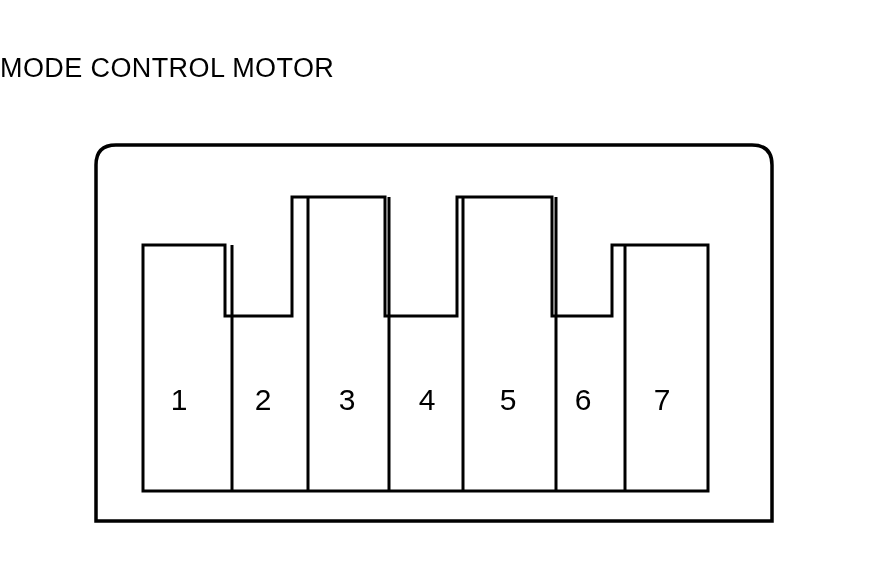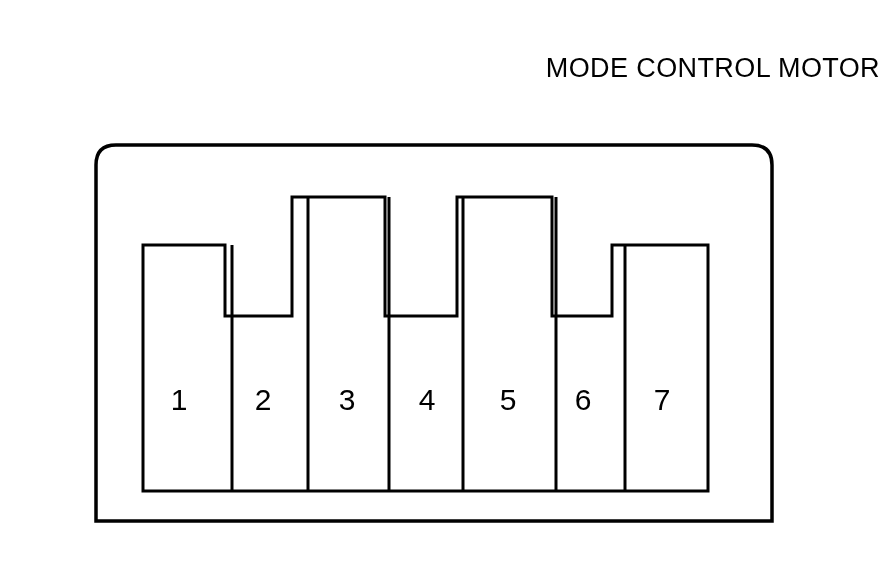--- a/index.html
+++ b/index.html
@@ -20,21 +20,21 @@
     left: 0;
     top: 0;
     width: 880px;
     height: 580px;
   }
   .title-text {
     position: absolute;
     left: 0;
     top: 53px;
     width: 880px;
-    text-align: right;
+    text-align: left;
     font-size: 27px;
     letter-spacing: 0.4px;
     font-family: "Liberation Sans", sans-serif;
     color: #000000;
     white-space: pre;
   }
   svg.connector-svg {
     position: absolute;
     left: 0;
     top: 0;

